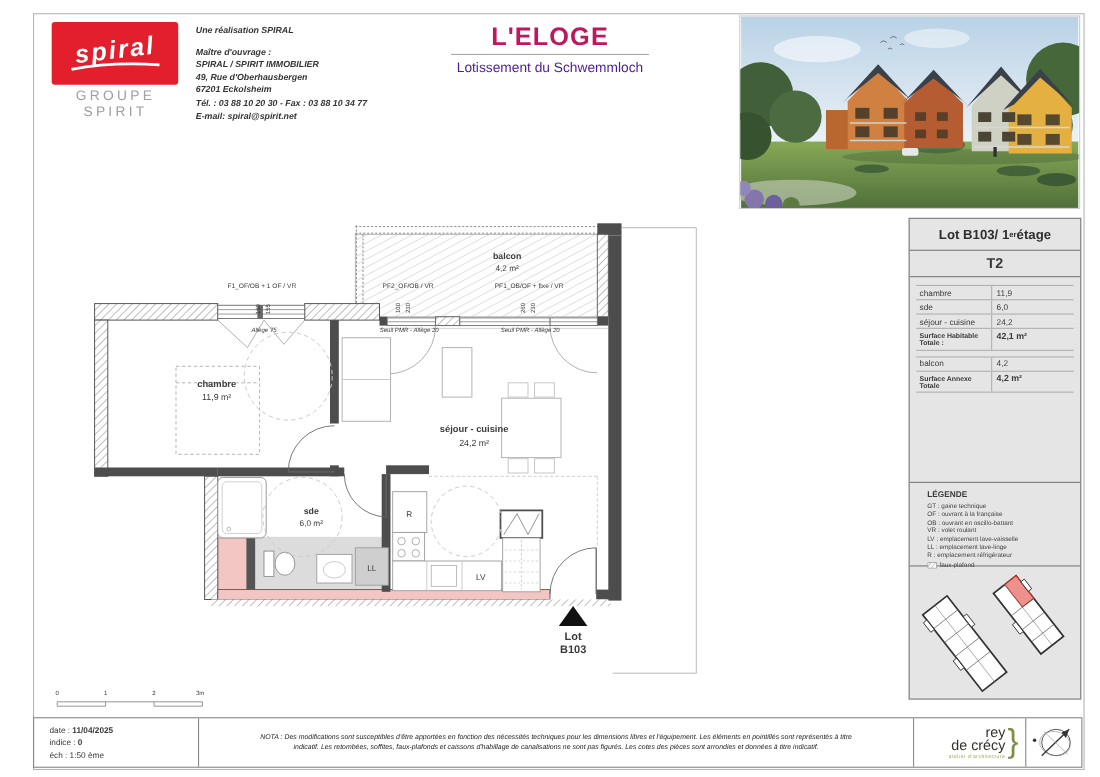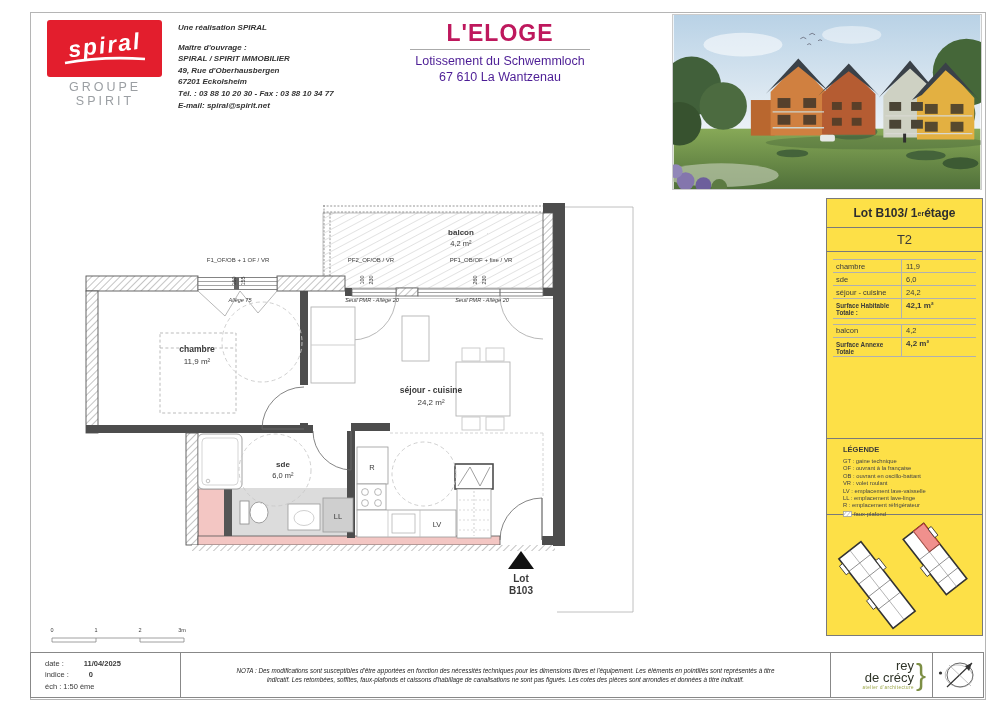--- a/index.html
+++ b/index.html
@@ -19,46 +19,46 @@
            font-style:italic;font-weight:bold;color:#333;line-height:1.45;}
   .company .gap{height:8px;}
   .title-block{position:absolute;left:370px;top:22px;width:260px;text-align:center;}
   .title-main{font-size:23px;font-weight:bold;letter-spacing:1px;color:#be185d;line-height:1;}
   .title-rule{width:180px;margin:4px auto 3px auto;border-bottom:1px solid #aaa;}
   .title-sub{font-size:12.5px;color:#4c1d95;line-height:1.3;}
   .photo{position:absolute;left:672px;top:14px;width:310px;height:176px;border:1px solid #ccc;box-sizing:border-box;}
 
   
   .lot-panel{position:absolute;left:826px;top:198px;width:157px;height:438px;border:1px solid #7a7a7a;
-             box-sizing:border-box;background:#fde047;}
+             box-sizing:border-box;background:#e5e5e5;}
   .lp-head{height:28px;border-bottom:1px solid #7a7a7a;display:flex;align-items:center;justify-content:center;
            font-size:12px;font-weight:bold;color:#2e2e2e;}
   .lp-head sup{font-size:7px;}
   .lp-type{height:23px;border-bottom:1px solid #7a7a7a;display:flex;align-items:center;justify-content:center;
-           font-size:13px;font-weight:normal;}
+           font-size:13px;font-weight:bold;}
   .lp-table{margin:7px 6px 0 6px;border-top:1px solid #b0b0b0;}
   .lp-row{display:flex;border-bottom:1px solid #b0b0b0;font-size:7.5px;}
   .lp-row .c1{flex:1;padding:1.5px 3px;}
   .lp-row .c2{width:66px;border-left:1px solid #b0b0b0;padding:1.5px 4px;}
   .lp-row.total .c1{font-size:6.3px;font-weight:bold;padding-top:3px;}
   .lp-row.total .c2{font-size:8px;font-weight:bold;}
   .lp-gap{height:5px;}
   .lp-annex{margin:0 6px;border-top:1px solid #b0b0b0;}
   .lp-legend{position:absolute;left:0;top:239px;width:100%;height:77px;border-top:1px solid #7a7a7a;
              border-bottom:1px solid #7a7a7a;box-sizing:border-box;padding:6px 0 0 16px;}
   .lp-legend .lg-title{font-size:7.5px;font-weight:bold;margin-bottom:4px;}
   .lp-legend .lg-item{font-size:5.8px;color:#444;line-height:1.28;}
   .lg-hatch-row{display:flex;align-items:center;gap:2px;font-size:5.8px;color:#444;margin-top:1px;}
   .keyplan{position:absolute;left:5px;top:322px;width:146px;height:112px;}
 
   
   .footer{position:absolute;left:30px;top:652px;width:954px;height:46px;border:1px solid #888;
           box-sizing:border-box;display:flex;}
   .f-date{width:150px;border-right:1px solid #888;box-sizing:border-box;padding:5px 0 0 14px;font-size:7.5px;line-height:1.5;}
-  .f-date b{margin-left:20px;}
+  .f-date b{margin-left:2px;}
   .f-nota{width:650px;border-right:1px solid #888;box-sizing:border-box;display:flex;flex-direction:column;
           justify-content:center;text-align:center;font-size:6.3px;font-style:italic;color:#222;line-height:1.5;padding:0 8px;}
   .f-rey{width:102px;border-right:1px solid #888;box-sizing:border-box;display:flex;align-items:center;justify-content:flex-end;padding-right:6px;}
   .rey-col{text-align:right;font-size:13px;font-weight:500;color:#2f3428;line-height:0.95;}
   .rey-sub{font-size:4.5px;color:#96a23c;font-weight:400;margin-top:2px;letter-spacing:.5px;}
   .rey-brace{font-size:30px;font-weight:200;color:#7d8f45;line-height:.8;margin-left:2px;}
   .f-north{flex:1;display:flex;align-items:center;justify-content:center;}
 
   
   .plan{position:absolute;left:40px;top:195px;}
@@ -89,21 +89,20 @@
     <div>49, Rue d'Oberhausbergen</div>
     <div>67201 Eckolsheim</div>
     <div>Tél. : 03 88 10 20 30 - Fax : 03 88 10 34 77</div>
     <div>E-mail: spiral@spirit.net</div>
   </div>
 
   <div class="title-block">
     <div class="title-main">L'ELOGE</div>
     <div class="title-rule"></div>
     <div class="title-sub">Lotissement du Schwemmloch</div>
-    <div class="title-sub">67 610 La Wantzenau</div>
   </div>
 
   <svg class="photo" viewBox="0 0 310 176">
     <defs>
       <linearGradient id="skyg" x1="0" y1="0" x2="0" y2="1">
         <stop offset="0" stop-color="#b9d2e6"></stop>
           <stop offset="1" stop-color="#eef3f7"></stop>
       </linearGradient>
       <linearGradient id="grassg" x1="0" y1="0" x2="0" y2="1">
         <stop offset="0" stop-color="#87a957"></stop>

